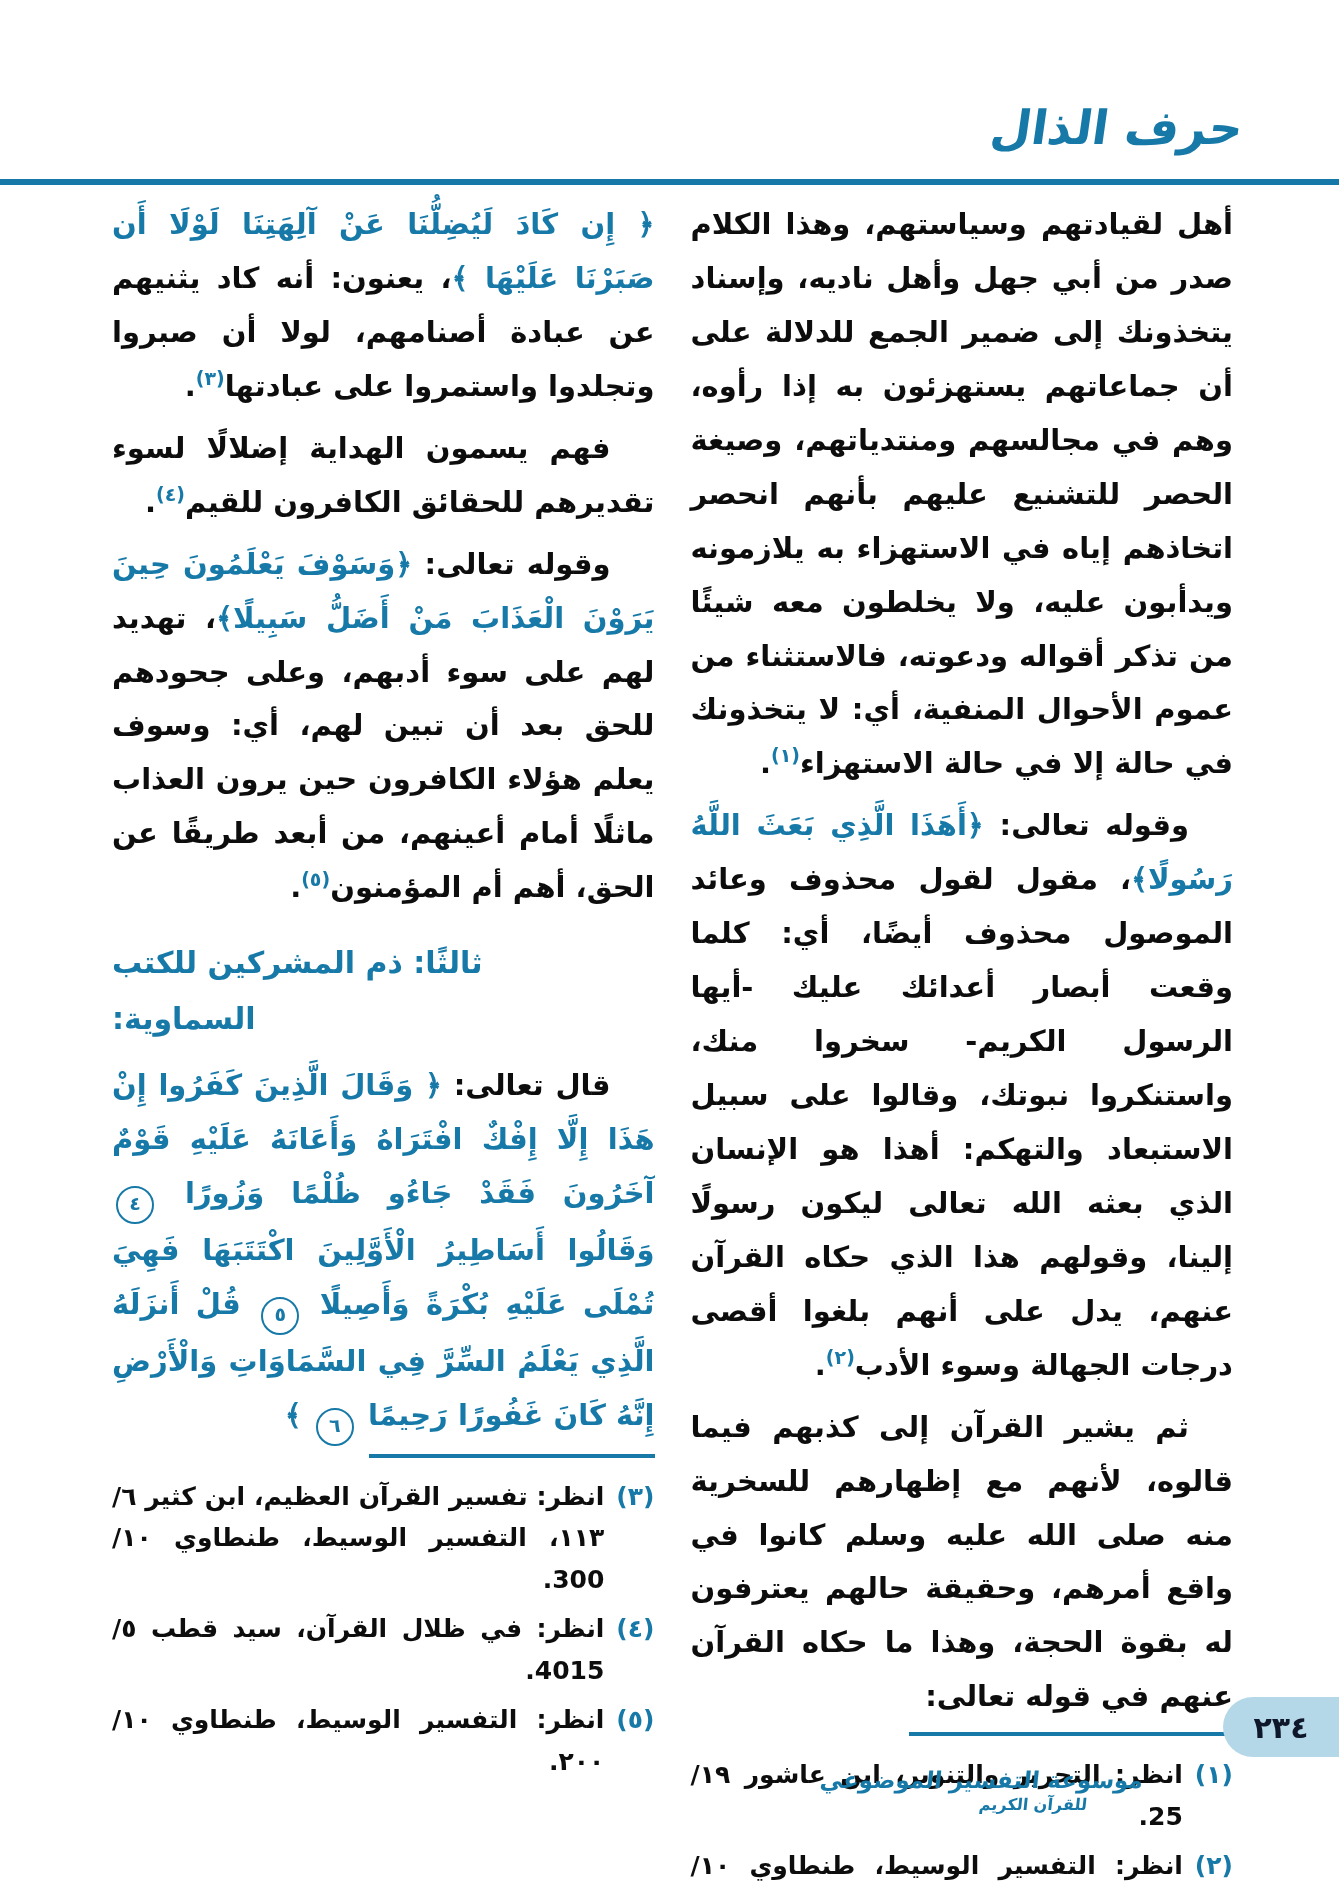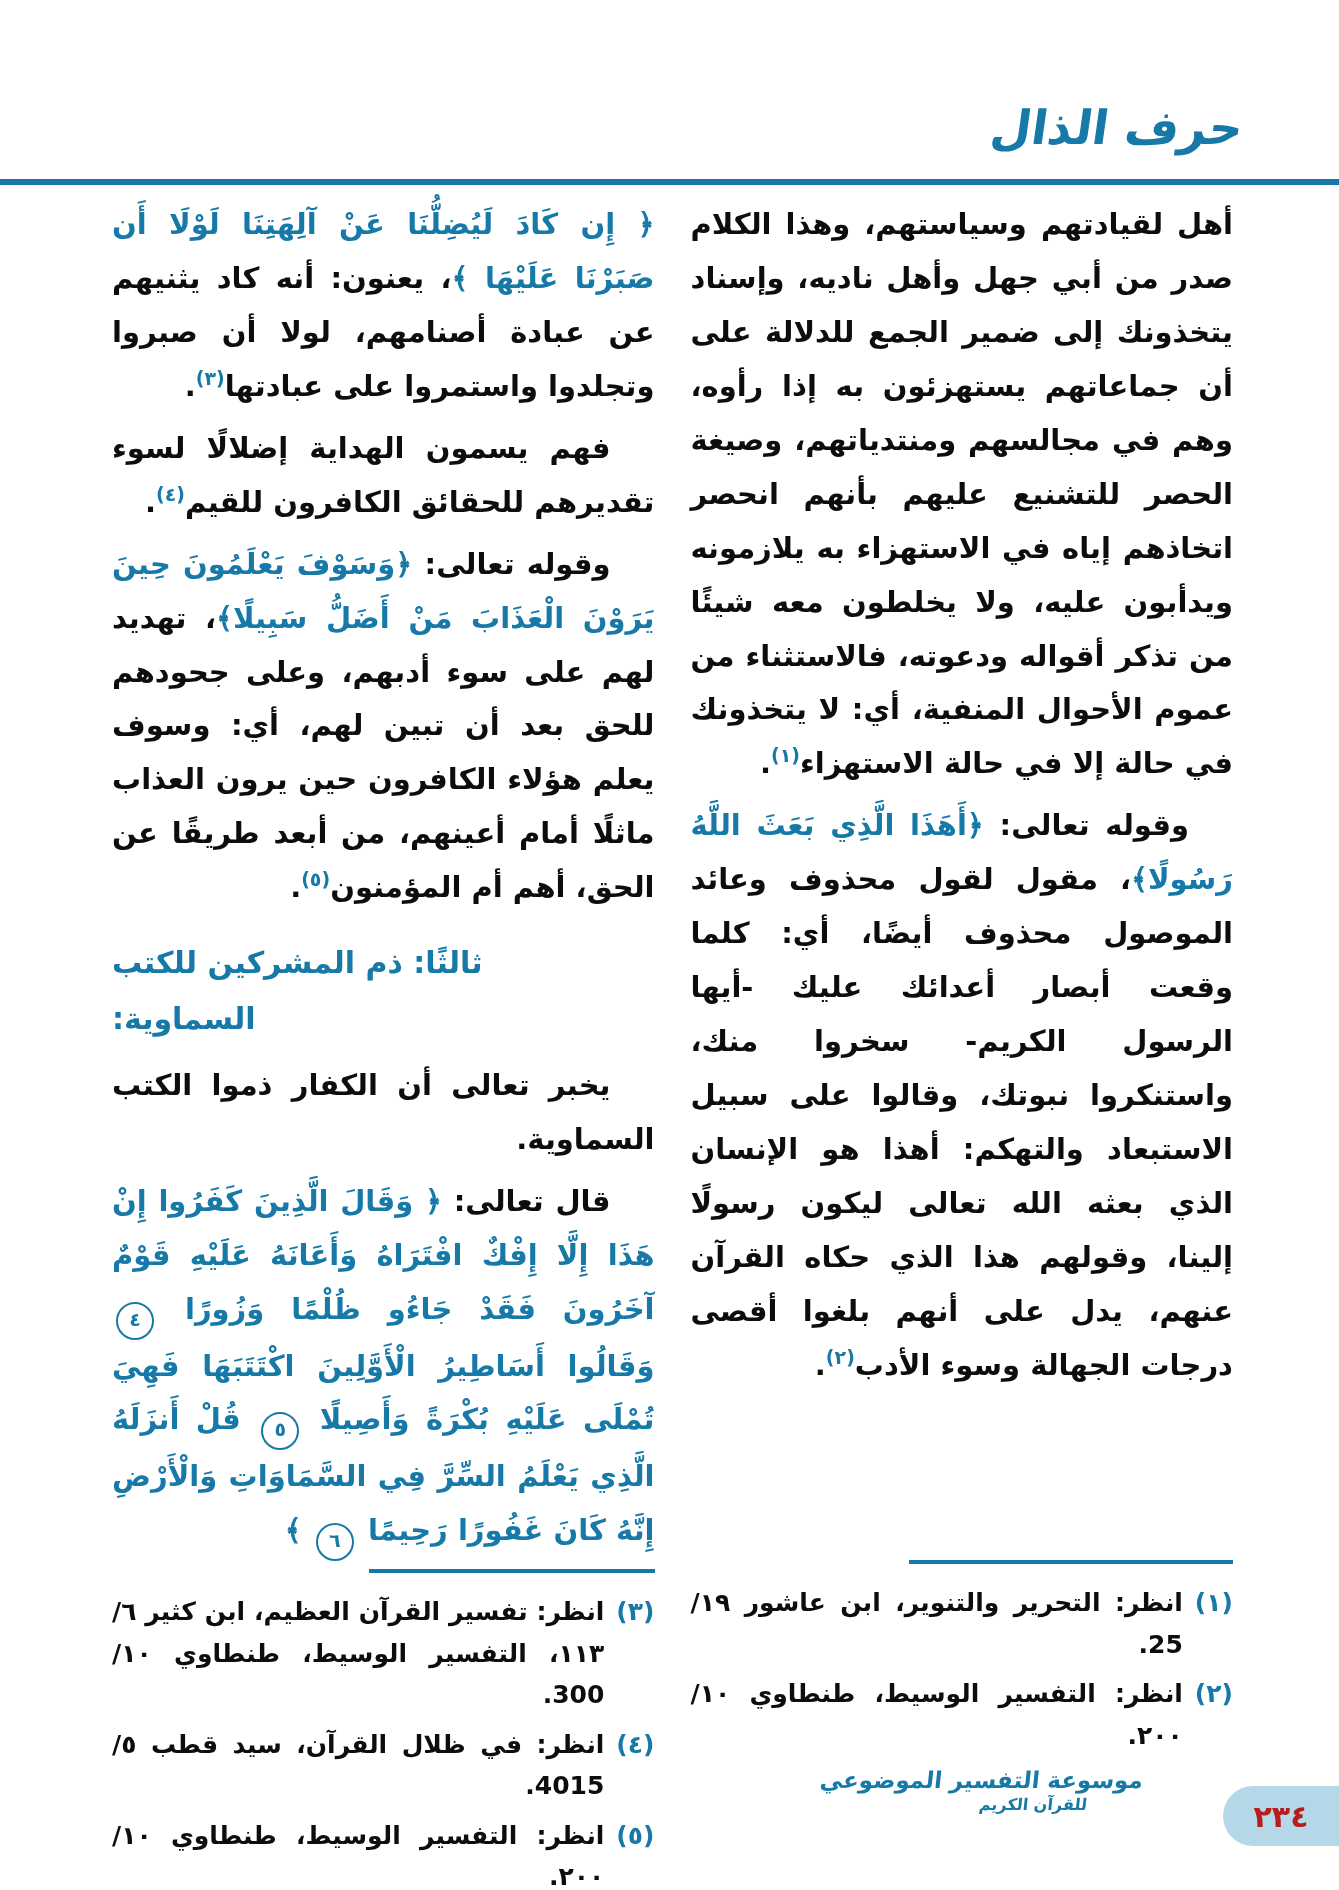--- a/index.html
+++ b/index.html
@@ -59,40 +59,41 @@
   }
   .fn-num{color:#1779a8;flex-shrink:0;}
   
   .publisher-logo{
     position:absolute;left:923px;top:1766px;width:220px;
     text-align:center;color:#1779a8;line-height:1.25;
   }
   .logo-line1{font-size:23px;font-weight:bold;white-space:nowrap;transform:skewX(-6deg);}
   .logo-line2{font-size:16px;font-weight:bold;transform:skewX(-6deg);}
   .page-tab{
-    position:absolute;right:0;top:1786px;width:116px;height:60px;
+    position:absolute;right:0;top:1697px;width:116px;height:60px;
     background:#b5d8e9;border-radius:30px 0 0 30px;
     display:flex;align-items:center;justify-content:center;
-    color:#b91c1c;font-size:30px;font-weight:bold;letter-spacing:7px;
+    color:#0f172a;font-size:30px;font-weight:bold;letter-spacing:7px;
   }
 </style>
 </head>
 <body>
 
 <div class="page">
 
   <div class="chapter-title">حرف الذال</div>
   <div class="header-rule"></div>
 
   <div class="content">
 
     <div class="col">
       <div>
           <p class="para opening"><span class="seg-text">أهل لقيادتهم وسياستهم، وهذا الكلام صدر من أبي جهل وأهل ناديه، وإسناد يتخذونك إلى ضمير الجمع للدلالة على أن جماعاتهم يستهزئون به إذا رأوه، وهم في مجالسهم ومنتدياتهم، وصيغة الحصر للتشنيع عليهم بأنهم انحصر اتخاذهم إياه في الاستهزاء به يلازمونه ويدأبون عليه، ولا يخلطون معه شيئًا من تذكر أقواله ودعوته، فالاستثناء من عموم الأحوال المنفية، أي: لا يتخذونك في حالة إلا في حالة الاستهزاء</span><sup class="seg-ref">(١)</sup><span class="seg-text">.</span></p>
           <p class="para normal"><span class="seg-text">وقوله تعالى: </span><span class="seg-quran">﴿أَهَذَا الَّذِي بَعَثَ اللَّهُ رَسُولًا﴾</span><span class="seg-text">، مقول لقول محذوف وعائد الموصول محذوف أيضًا، أي: كلما وقعت أبصار أعدائك عليك -أيها الرسول الكريم- سخروا منك، واستنكروا نبوتك، وقالوا على سبيل الاستبعاد والتهكم: أهذا هو الإنسان الذي بعثه الله تعالى ليكون رسولًا إلينا، وقولهم هذا الذي حكاه القرآن عنهم، يدل على أنهم بلغوا أقصى درجات الجهالة وسوء الأدب</span><sup class="seg-ref">(٢)</sup><span class="seg-text">.</span></p>
+          <p class="para normal"><span class="seg-text">ثم يشير القرآن إلى كذبهم فيما قالوه، لأنهم مع إظهارهم للسخرية منه صلى الله عليه وسلم كانوا في واقع أمرهم، وحقيقة حالهم يعترفون له بقوة الحجة، وهذا ما حكاه القرآن عنهم في قوله تعالى:</span></p>
         </div>
       <div class="fn-block">
         <div class="fn-sep wide"></div>
         <div>
             <div class="fn">
               <span class="fn-num">(١)</span>
               <span class="fn-text">انظر: التحرير والتنوير، ابن عاشور ١٩/ 25.</span>
             </div>
             <div class="fn">
               <span class="fn-num">(٢)</span>
@@ -101,21 +102,20 @@
           </div>
       </div>
     </div>
 
     <div class="col">
       <div>
           <p class="para opening"><span class="seg-quran">﴿ إِن كَادَ لَيُضِلُّنَا عَنْ آلِهَتِنَا لَوْلَا أَن صَبَرْنَا عَلَيْهَا ﴾</span><span class="seg-text">، يعنون: أنه كاد يثنيهم عن عبادة أصنامهم، لولا أن صبروا وتجلدوا واستمروا على عبادتها</span><sup class="seg-ref">(٣)</sup><span class="seg-text">.</span></p>
           <p class="para normal"><span class="seg-text">فهم يسمون الهداية إضلالًا لسوء تقديرهم للحقائق الكافرون للقيم</span><sup class="seg-ref">(٤)</sup><span class="seg-text">.</span></p>
           <p class="para normal"><span class="seg-text">وقوله تعالى: </span><span class="seg-quran">﴿وَسَوْفَ يَعْلَمُونَ حِينَ يَرَوْنَ الْعَذَابَ مَنْ أَضَلُّ سَبِيلًا﴾</span><span class="seg-text">، تهديد لهم على سوء أدبهم، وعلى جحودهم للحق بعد أن تبين لهم، أي: وسوف يعلم هؤلاء الكافرون حين يرون العذاب ماثلًا أمام أعينهم، من أبعد طريقًا عن الحق، أهم أم المؤمنون</span><sup class="seg-ref">(٥)</sup><span class="seg-text">.</span></p>
           <p class="para heading"><span class="seg-heading">ثالثًا: ذم المشركين للكتب السماوية:</span></p>
-          <p class="para normal"><span class="seg-text">يخبر تعالى أن الكفار ذموا الكتب السماوية.</span></p>
           <p class="para normal"><span class="seg-text">قال تعالى: </span><span class="seg-quran">﴿ وَقَالَ الَّذِينَ كَفَرُوا إِنْ هَذَا إِلَّا إِفْكٌ افْتَرَاهُ وَأَعَانَهُ عَلَيْهِ قَوْمٌ آخَرُونَ فَقَدْ جَاءُو ظُلْمًا وَزُورًا </span><span class="seg-ayah">٤</span><span class="seg-quran"> وَقَالُوا أَسَاطِيرُ الْأَوَّلِينَ اكْتَتَبَهَا فَهِيَ تُمْلَى عَلَيْهِ بُكْرَةً وَأَصِيلًا </span><span class="seg-ayah">٥</span><span class="seg-quran"> قُلْ أَنزَلَهُ الَّذِي يَعْلَمُ السِّرَّ فِي السَّمَاوَاتِ وَالْأَرْضِ إِنَّهُ كَانَ غَفُورًا رَحِيمًا </span><span class="seg-ayah">٦</span><span class="seg-quran"> ﴾</span></p>
         </div>
       <div class="fn-block">
         <div class="fn-sep narrow"></div>
         <div>
             <div class="fn">
               <span class="fn-num">(٣)</span>
               <span class="fn-text">انظر: تفسير القرآن العظيم، ابن كثير ٦/ ١١٣، التفسير الوسيط، طنطاوي ١٠/ 300.</span>
             </div>
             <div class="fn">

